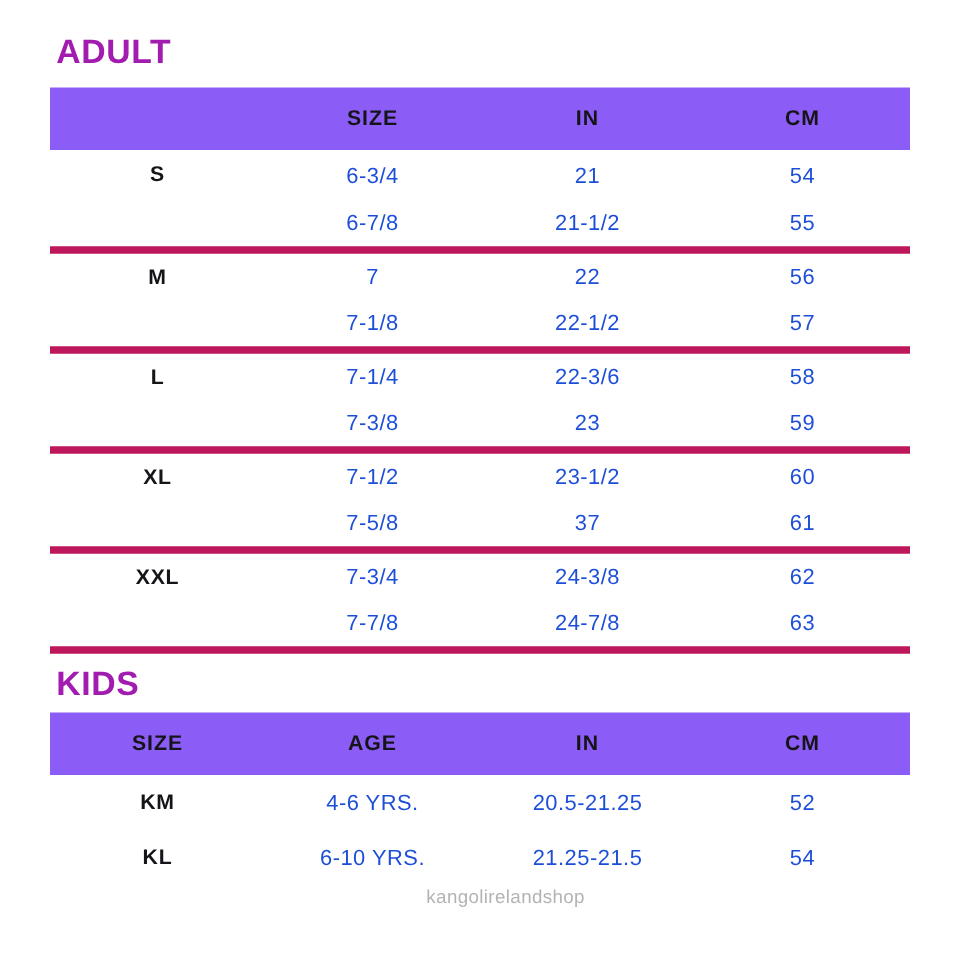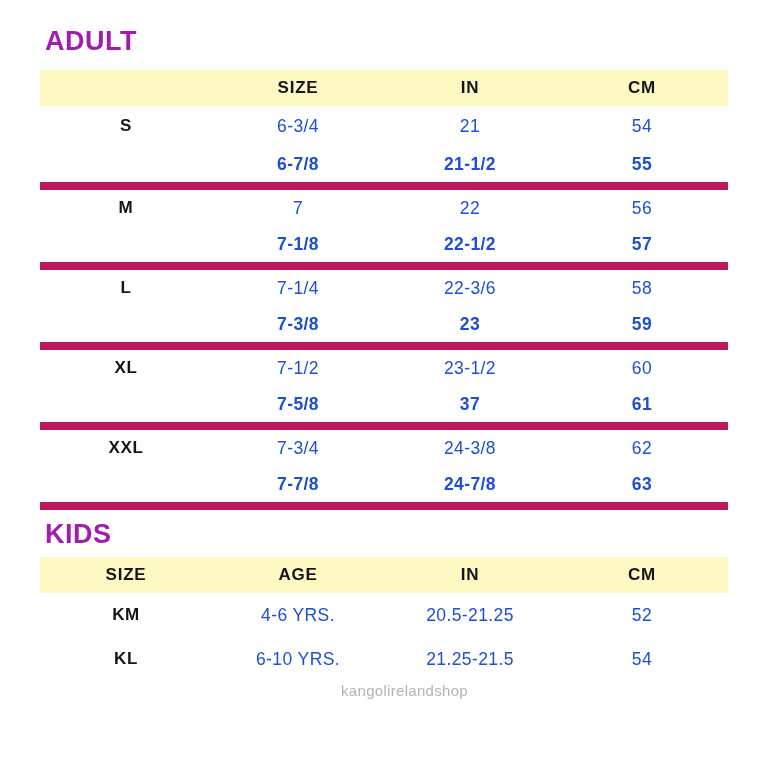--- a/index.html
+++ b/index.html
@@ -31,22 +31,22 @@
 
   table.size-table {
     width: 688px;
     margin-left: 40px;
     border-collapse: collapse;
     table-layout: fixed;
   }
   .size-table col { width: 25%; }
 
   .size-table thead tr {
-    background: #fef9c3;
-    height: 36px;
+    background: #8b5cf6;
+    height: 50px;
   }
   .size-table th {
     font-size: 17px;
     font-weight: 800;
     letter-spacing: 0.8px;
     color: #151519;
     text-align: center;
     padding: 0;
   }
   .size-table td {
@@ -61,21 +61,21 @@
   .adult-table tbody tr { height: 40px; }
   .kids-table  { margin-top: 8px; }
   .kids-table tbody tr { height: 44px; }
 
   td.row-label {
     font-weight: 800;
     font-size: 17px;
     letter-spacing: 0.6px;
     color: #151519;
   }
-  tr.group-end td { border-bottom: 8px solid #be185d; font-weight: bold; }
+  tr.group-end td { border-bottom: 6px solid #be185d; }
 
   .watermark {
     margin-top: 1px;
     text-align: center;
     font-size: 15px;
     letter-spacing: 0.3px;
     color: #b3b3b3;
     font-weight: 400;
     padding-left: 40px;
   }

